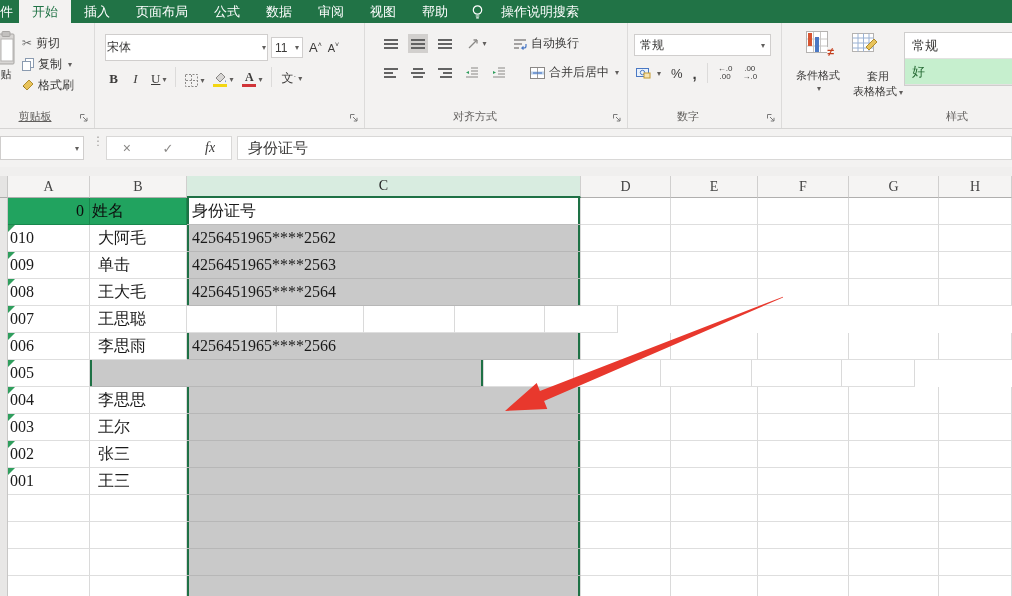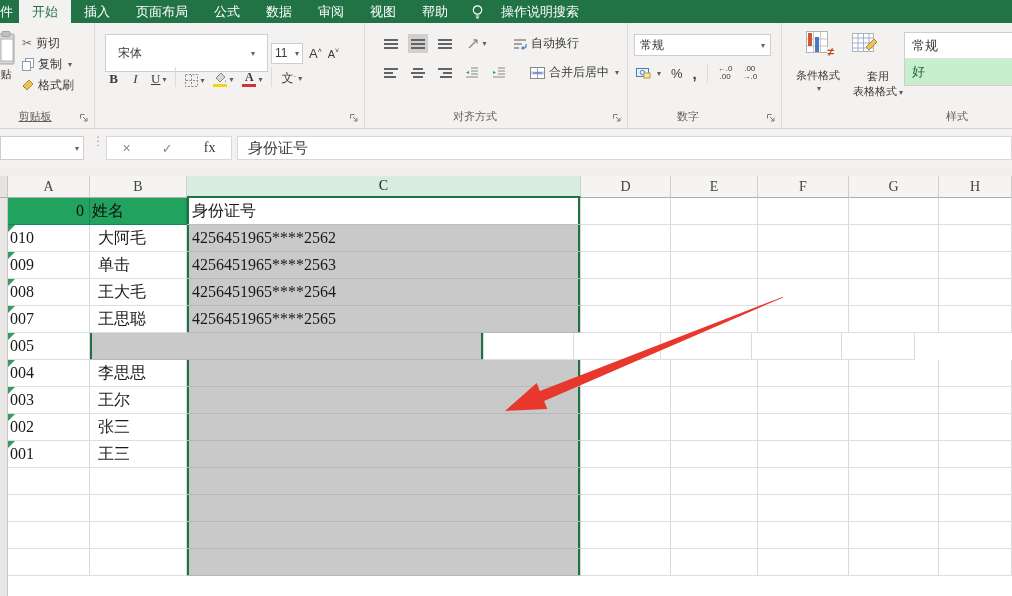--- a/index.html
+++ b/index.html
@@ -27,21 +27,21 @@
   .dd { font-size:8px; color:#605e5c; margin-left:2px; }
   .rbtn { display:flex; align-items:center; gap:4px; height:18px; white-space:nowrap; cursor:default; }
   .box { background:#fff; border:1px solid #d0cecd; display:flex; align-items:center; }
 
   
   .paste-part { position:absolute; left:-6px; top:8px; width:24px; height:64px; text-align:center; }
   .clip-rows { position:absolute; left:22px; top:11px; display:flex; flex-direction:column; gap:3px; }
 
   
   .font-row1 { position:absolute; left:10px; top:11px; display:flex; align-items:center; }
-  .fontname { width:163px; height:38px; padding:0 12px; justify-content:space-between; }
+  .fontname { width:163px; height:27px; padding:0 1px; justify-content:space-between; }
   .fontsize { width:32px; height:21px; margin-left:3px; padding:0 3px; justify-content:space-between; }
   .grow-btn { margin-left:6px; font-size:13px; color:#3b3a39; }
   .font-row2 { position:absolute; left:12px; top:40px; display:flex; align-items:flex-end; gap:9px; height:24px; }
   .fbtn { position:relative; display:flex; flex-direction:column; align-items:center; justify-content:flex-end; min-width:13px; }
   .b-lab { font-weight:bold; font-size:13px; font-family:"Liberation Serif",serif; }
   .i-lab { font-style:italic; font-size:13px; font-family:"Liberation Serif",serif; }
   .u-lab { text-decoration:underline; font-size:13px; font-family:"Liberation Serif",serif; }
   .colorbar { width:14px; height:3px; margin-top:1px; }
   .vsep { width:1px; height:20px; background:#dcdbda; }
 
@@ -77,21 +77,21 @@
   .bigbtn { position:absolute; top:8px; text-align:center; font-size:11px; color:#3b3a39; }
   .gallery { position:absolute; left:122px; top:9px; width:110px; border:1px solid #cfcecd; background:#fff; }
   .gal-item { height:26px; display:flex; align-items:center; padding:0 7px; font-size:13px; font-family:"Liberation Serif",serif; border-bottom:1px solid #e3e2e1; }
   .gal-good { background:#c6efce; color:#276b35; }
 
   
   .fbar { position:absolute; left:0; top:129px; width:1012px; height:38px; background:#f3f2f1; }
   .namebox { position:absolute; left:0; top:7px; width:84px; height:24px; background:#fff; border:1px solid #d0cecd; display:flex; align-items:center; justify-content:flex-end; padding-right:4px; }
   .fdots { position:absolute; left:92px; top:9px; color:#a19f9d; font-size:12px; letter-spacing:0; line-height:7px; }
   .fbtns { position:absolute; left:106px; top:7px; width:126px; height:24px; background:#fff; border:1px solid #d9d8d7; display:flex; align-items:center; justify-content:space-around; color:#8a8886; }
-  .fx { font-family:"Liberation Serif",serif; font-size:14px; color:#3b3a39; }
+  .fx { font-family:"Liberation Serif",serif; font-style:italic; font-size:14px; color:#3b3a39; }
   .finput { position:absolute; left:237px; top:7px; width:775px; height:24px; background:#fff; border:1px solid #d9d8d7; display:flex; align-items:center; padding-left:10px; font-family:"Liberation Serif",serif; font-size:15px; color:#3b3a39; }
 
   
   .sheet { position:absolute; left:0; top:167px; width:1012px; height:429px; background:#fff; overflow:hidden; }
   .sheet-topgap { position:absolute; left:0; top:0; width:1012px; height:9px; background:#f0efee; }
   .corner { position:absolute; left:0; top:9px; width:8px; height:22px; background:#e5e4e3; border-right:1px solid #c8c7c6; border-bottom:1px solid #aeadac; }
   .colheads { position:absolute; left:8px; top:9px; height:22px; display:flex; font-family:"Liberation Serif",serif; font-size:14px; color:#444; }
   .chead { background:#f5f4f3; border-right:1px solid #d0cfce; border-bottom:1px solid #b0afae; display:flex; align-items:center; justify-content:center; height:22px; }
   .chead.selcol { background:#d8ece0; border-bottom:2px solid #1e7145; color:#1f1f1f; }
   .rowstrip { position:absolute; left:0; top:31px; width:8px; height:398px; background:#e8e7e6; border-right:1px solid #c8c7c6; }
@@ -499,30 +499,44 @@
       </div>
 
       <div class="srow">
         <div class="cell w-a pa">
             <span class="tri"></span>
             <span>007</span>
           </div>
         <div class="cell w-b pb">
             <span>王思聪</span>
           </div>
-        <div class="cell w-c csel pc">
-            <span>4256451965****2565</span>
-          </div>
-        <div class="cell w-d"></div>
-        <div class="cell w-e"></div>
-        <div class="cell w-f"></div>
-        <div class="cell w-g"></div>
-        <div class="cell w-h"></div>
-      </div>
-
+        <div class="cell w-d"></div>
+        <div class="cell w-e"></div>
+        <div class="cell w-f"></div>
+        <div class="cell w-g"></div>
+        <div class="cell w-h"></div>
+      </div>
+
+      <div class="srow">
+        <div class="cell w-a pa">
+            <span class="tri"></span>
+            <span>006</span>
+          </div>
+        <div class="cell w-b pb">
+            <span>李思雨</span>
+          </div>
+        <div class="cell w-c csel pc">
+            <span>4256451965****2566</span>
+          </div>
+        <div class="cell w-d"></div>
+        <div class="cell w-e"></div>
+        <div class="cell w-f"></div>
+        <div class="cell w-g"></div>
+        <div class="cell w-h"></div>
+      </div>
 
       <div class="srow">
         <div class="cell w-a pa">
             <span class="tri"></span>
             <span>005</span>
           </div>
         <div class="cell w-c csel pc">
             <span></span>
           </div>
         <div class="cell w-d"></div>

